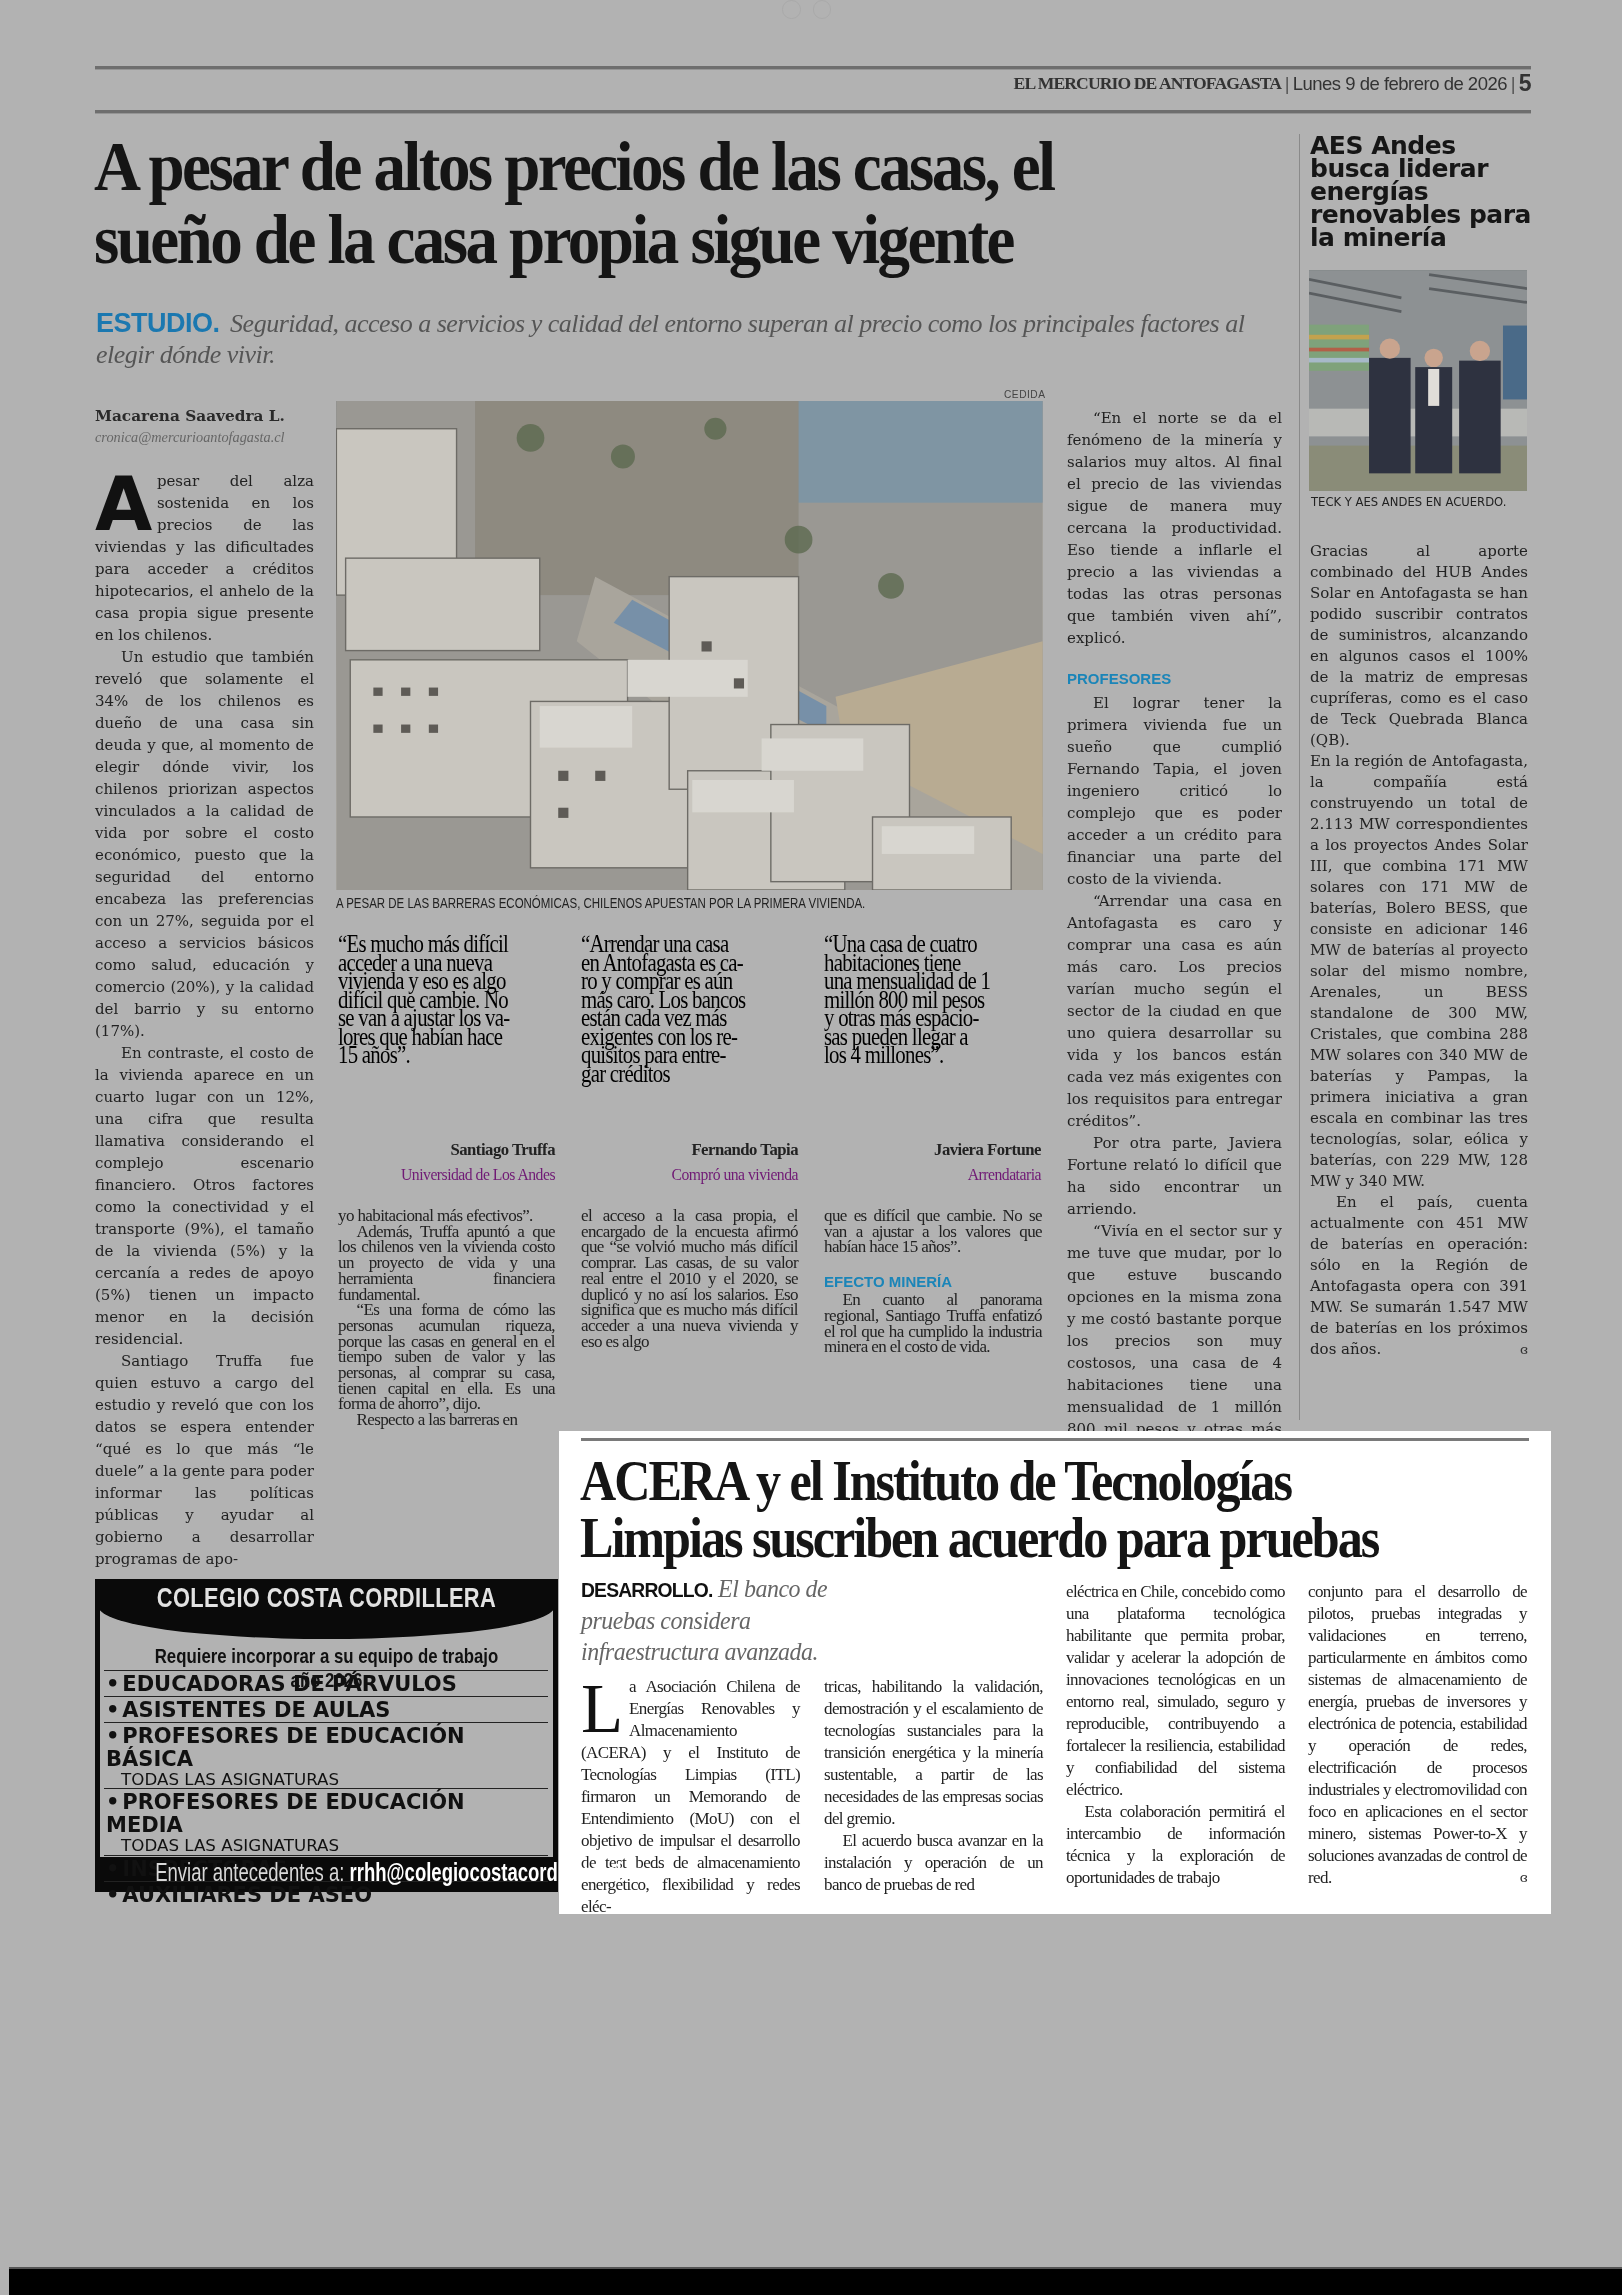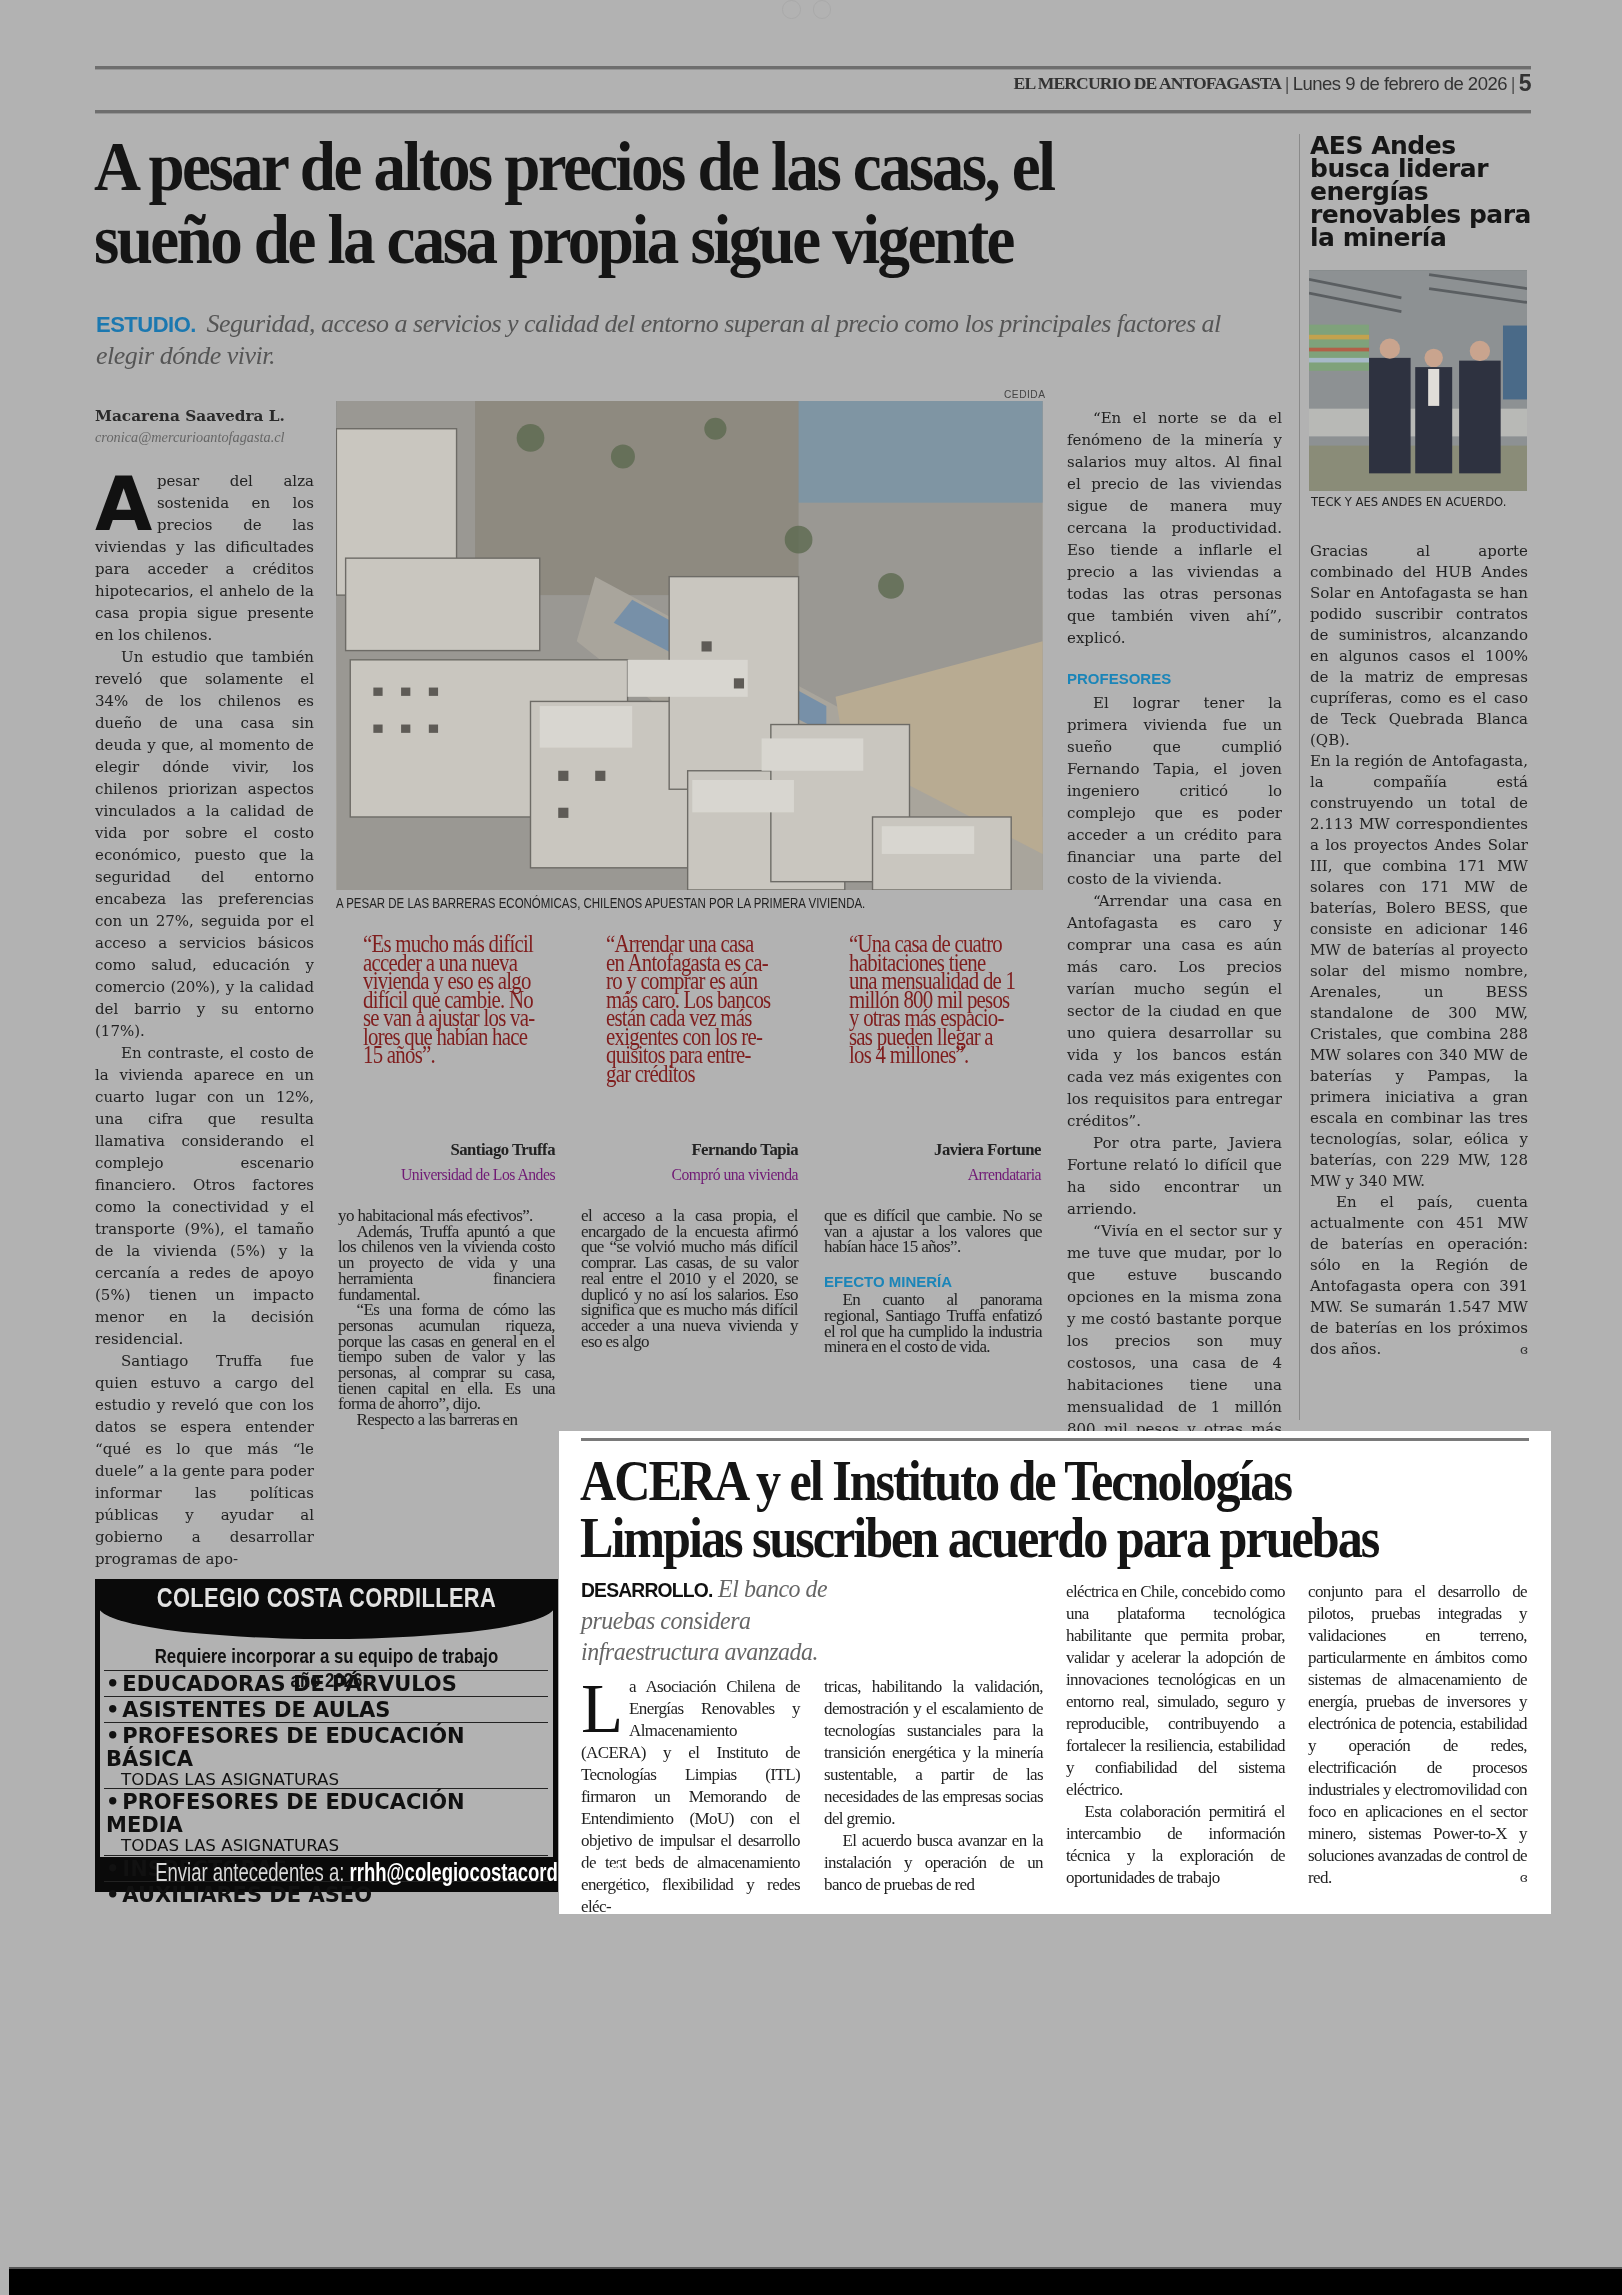--- a/index.html
+++ b/index.html
@@ -12,37 +12,37 @@
   .nav-dot { width:18.5px; height:18.5px; border:0.9px solid #a4a4a4; border-radius:50%; opacity:.6; box-sizing:border-box; }
   .rule-top { left:95px; top:66px; width:1436px; height:2.8px; background:#6e6e6e; border-bottom:1.4px solid #959595; }
   .rule-mid { left:95px; top:110px; width:1436px; height:2.8px; background:#6e6e6e; border-bottom:1.4px solid #959595; }
   .folio { right:92px; top:70px; font-family:"Liberation Sans", sans-serif; font-size:18.5px; color:#333; letter-spacing:-0.5px; display:flex; align-items:center; gap:3.7px; }
   .folio .pub { font-family:"Liberation Serif", serif; font-weight:bold; font-size:17.6px; letter-spacing:-0.9px; }
   .folio .sep { color:#555; }
   .folio .page { font-weight:bold; font-size:23px; }
 
   .headline { left:94px; top:130px; width:1194px; font-family:"Liberation Serif", serif; font-weight:bold; font-size:70px; line-height:73px; letter-spacing:-2.8px; color:#151515; transform:scaleX(.93); transform-origin:left top; }
   .deck { left:96px; top:308px; width:1184px; font-family:"Liberation Serif", serif; font-style:italic; font-size:26px; line-height:31px; color:#555; letter-spacing:-0.5px; }
-  .deck .kicker { font-family:"Liberation Sans", sans-serif; font-style:normal; font-weight:bold; color:#1b78b0; font-size:22px; letter-spacing:-0.5px; margin-right:4.6px; }
+  .deck .kicker { font-family:"Liberation Sans", sans-serif; font-style:normal; font-weight:bold; color:#1b78b0; font-size:27px; letter-spacing:-0.5px; margin-right:4.6px; }
 
   .byline { left:95px; top:407px; width:231px; }
   .byline .name { font-family:"DejaVu Serif", serif; font-weight:bold; font-size:15.3px; color:#2a2a2a; }
   .byline .email { font-family:"Liberation Serif", serif; font-style:italic; font-size:14.3px; color:#666; margin-top:3.7px; }
 
   .col { font-family:"DejaVu Serif", serif; font-size:15px; line-height:22px; color:#222; text-align:justify; hyphens:manual; }
   .col p { margin:0; text-indent:26px; }
   .col p.noind { text-indent:0; }
   .col1 { left:95px; top:470px; width:219px; }
   .dropcap { float:left; font-family:"DejaVu Sans", sans-serif; font-weight:bold; font-size:74px; line-height:60px; margin:3.7px 4.6px 0 0; color:#111; }
 
   .photo-main { left:336px; top:401px; width:707px; height:489px; background:linear-gradient(160deg,#8a8d8c 0%,#9c9a96 30%,#b7b3ab 55%,#a8a6a1 100%); overflow:hidden; }
   .photo-credit { left:1004px; top:389px; font-family:"Liberation Sans", sans-serif; font-size:10.2px; color:#444; letter-spacing:0.5px; }
   .photo-caption { left:336px; top:895px; font-family:"Liberation Sans", sans-serif; font-size:14px; color:#222; transform:scaleX(.82); transform-origin:left top; white-space:nowrap; }
 
-  .quote { font-family:"Liberation Serif", serif; font-size:25.4px; line-height:18.5px; color:#7f1d1d; letter-spacing:-0.9px;margin-left:25px; }
+  .quote { font-family:"Liberation Serif", serif; font-size:25.4px; line-height:18.5px; color:#000000; letter-spacing:-0.9px; }
   .quote .qt { transform:scaleX(.82); transform-origin:left top; width:259px; line-height:18.5px; }
   .quote .qt span { display:block; line-height:18.5px; }
   .q-who { text-align:right; font-family:"Liberation Serif", serif; }
   .q-who .n { font-weight:bold; font-size:16.7px; color:#222; letter-spacing:-0.5px; }
   .q-who .r { font-size:15.7px; color:#701a75; margin-top:5.6px; letter-spacing:-0.5px; }
 
   .col-n { font-family:"Liberation Serif", serif; font-size:17px; line-height:15.7px; color:#222; text-align:justify; letter-spacing:-0.6px; }
   .col-n p { margin:0; text-indent:18.5px; }
   .col-n p.noind { text-indent:0; }
 

